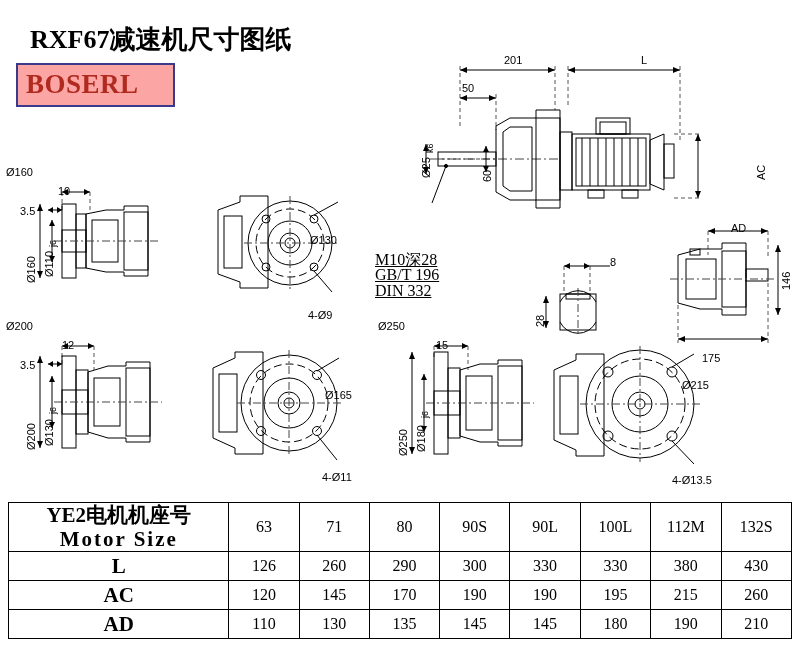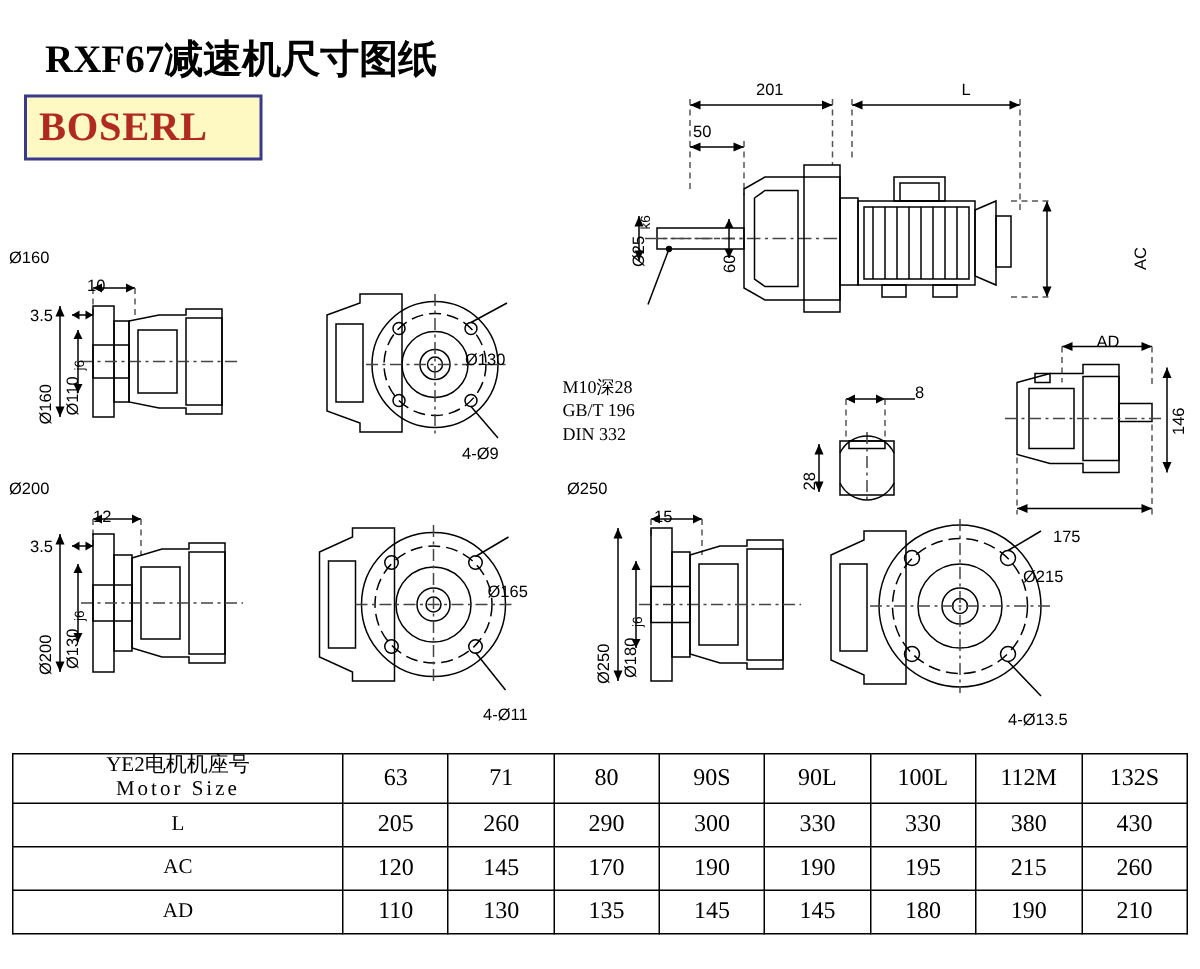--- a/index.html
+++ b/index.html
@@ -19,21 +19,21 @@
     font-size:26px;font-weight:bold;
     font-family:"Liberation Serif", serif;
     letter-spacing:0px;
     white-space:nowrap;
   }
 
   
   .logo-box{
     position:absolute;left:16px;top:63px;width:155px;height:40px;
     border:2px solid #3a3a8c;
-    background:#fef9c3;
+    background:#fca5a5;
   }
   .logo-text{
     position:absolute;left:8px;top:4px;
     font-size:27px;font-weight:bold;
     font-family:"Liberation Serif", serif;
     color:#b02a1f;
     letter-spacing:0.5px;
   }
 
   
@@ -43,44 +43,46 @@
     font-family:"Liberation Sans", sans-serif;
     color:#000;
     white-space:nowrap;
   }
   .dim.small{font-size:9px;}
   .dim.vert{
     transform-origin:0 0;
     transform:rotate(-90deg);
   }
   .note{
-    position:absolute;font-size:12px;white-space:nowrap;
+    position:absolute;font-size:16px;white-space:nowrap;
     font-family:"Liberation Serif", serif;
+    text-decoration:underline;
   }
 
   
   .dwg{position:absolute;}
 
   
   .tbl{
     position:absolute;left:8px;top:502px;width:784px;
     border-collapse:collapse;
     font-family:"Liberation Serif", serif;
   }
   .tbl td{
     border:1px solid #000;
     text-align:center;
     font-size:16px;
     height:28px;
     padding:0;
   }
   .tbl td.head{
     width:222px;
-    font-size:14px;
+    font-size:21px;
     line-height:1.15;
+    font-weight:bold;
   }
   .tbl td.head .l1{display:block;}
   .tbl td.head .l2{display:block;letter-spacing:2px;}
   .tbl td.data{width:70px;}
 </style>
 </head>
 <body>
 
 <div class="page">
 
@@ -289,21 +291,21 @@
       <circle cx="56" cy="31" r="4"></circle>
       <circle cx="104" cy="79" r="4"></circle>
       <circle cx="56" cy="79" r="4"></circle>
 
       <line x1="104" y1="27" x2="128" y2="14"></line>
 
       <line x1="104" y1="83" x2="122" y2="104"></line>
     </g>
   </svg>
   <div class="dim" style="left:310px;top:234px;">Ø130</div>
-  <div class="dim" style="left:308px;top:297px;text-align:right;">4-Ø9</div>
+  <div class="dim" style="left:308px;top:309px;text-align:right;">4-Ø9</div>
 
   <div class="dim" style="left:6px;top:320px;">Ø200</div>
 
   <svg class="dwg" style="left:20px;top:334px;" width="160" height="126" viewBox="0 0 160 126">
     <g fill="none" stroke="#000" stroke-width="1">
 
       <line x1="42" y1="12" x2="74" y2="12"></line>
       <path d="M42,12 l6,-3 l0,6 z" fill="#000" stroke="none"></path>
       <path d="M74,12 l-6,-3 l0,6 z" fill="#000" stroke="none"></path>
       <line x1="42" y1="12" x2="42" y2="30" stroke-dasharray="4,3" stroke="#555"></line>
@@ -425,21 +427,21 @@
         <td class="data">71</td>
         <td class="data">80</td>
         <td class="data">90S</td>
         <td class="data">90L</td>
         <td class="data">100L</td>
         <td class="data">112M</td>
         <td class="data">132S</td>
       </tr>
       <tr>
         <td class="head">L</td>
-        <td class="data">205</td>
+        <td class="data">126</td>
         <td class="data">260</td>
         <td class="data">290</td>
         <td class="data">300</td>
         <td class="data">330</td>
         <td class="data">330</td>
         <td class="data">380</td>
         <td class="data">430</td>
       </tr>
       <tr>
         <td class="head">AC</td>

